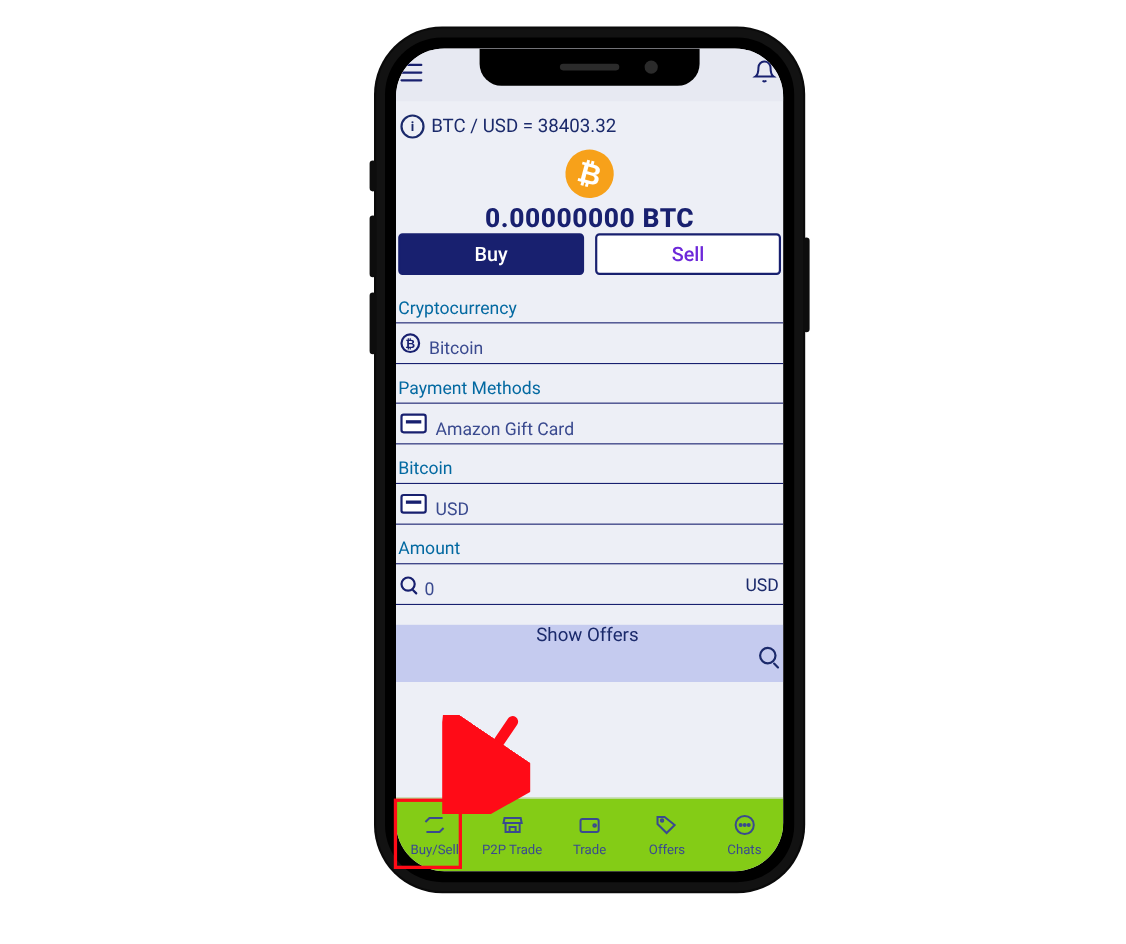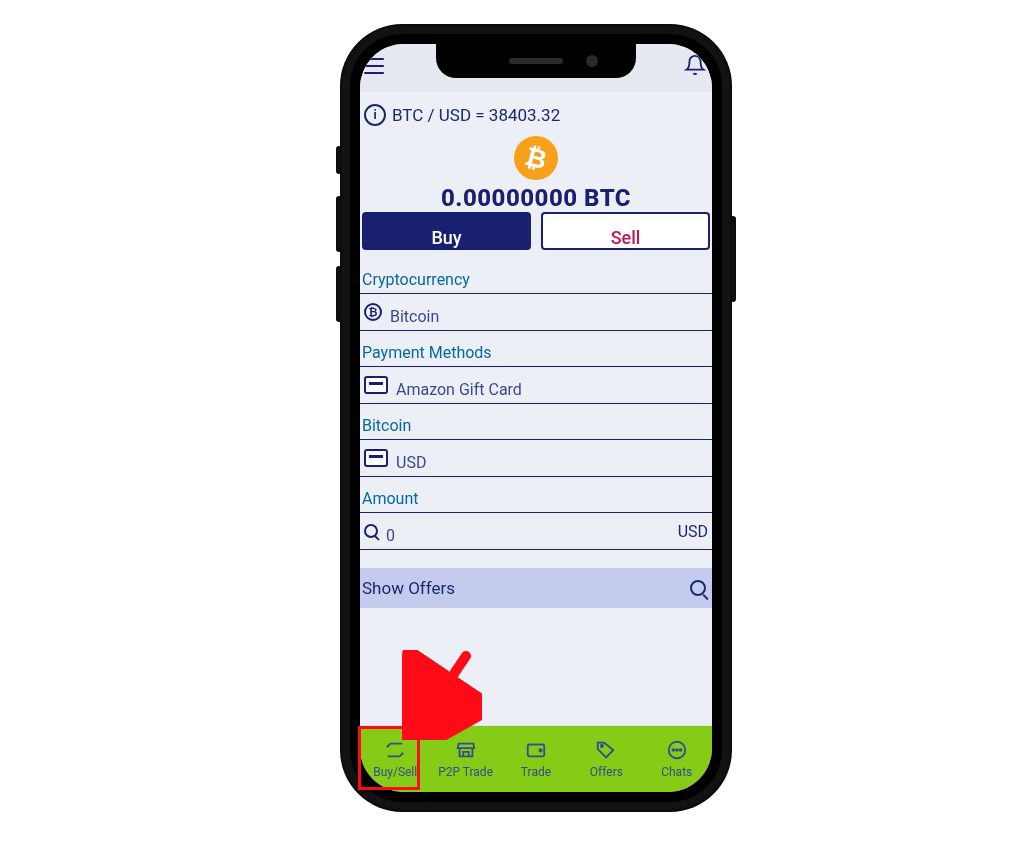--- a/index.html
+++ b/index.html
@@ -168,28 +168,28 @@
     display: flex;
     gap: 10px;
     padding: 0 2px 14px 2px;
   }
   .bs-btn {
     flex: 1;
     height: 38px;
     border-radius: 4px;
     font-size: 18px;
     display: flex;
-    align-items: flex-end;
+    align-items: center;
     justify-content: center;
     font-weight: 500;
     border: 2px solid #18206f;
     box-sizing: border-box;
   }
   .bs-btn.primary { background:#18206f; color:#fff; }
-  .bs-btn.secondary { background:#fff; color:#be185d; }
+  .bs-btn.secondary { background:#fff; color:#6d28d9; }
 
   .field-group { margin-bottom: 6px; }
   .field-label {
     color: #0369a1;
     font-size: 16px;
     padding: 6px 2px 4px 2px;
   }
   .field-box {
     height: 36px;
     border-top: 1px solid #18206f;
@@ -257,21 +257,22 @@
   }
 
   .show-offers {
     margin-top: 18px;
     height: 40px;
     background: #c5cbef;
     color: #1b2a6b;
     font-size: 17px;
     display: flex;
     align-items: center;
-    padding: 0 6px 0 2px;
+    padding: 0 6px 12px 2px;
+    flex-direction: column;
   }
   .show-offers .so-mag {
     margin-left: auto;
     width:16px;height:16px;
     border:2px solid #1b2a6b;
     border-radius:50%;
     position:relative;
     box-sizing: border-box;
   }
   .show-offers .so-mag::after{

